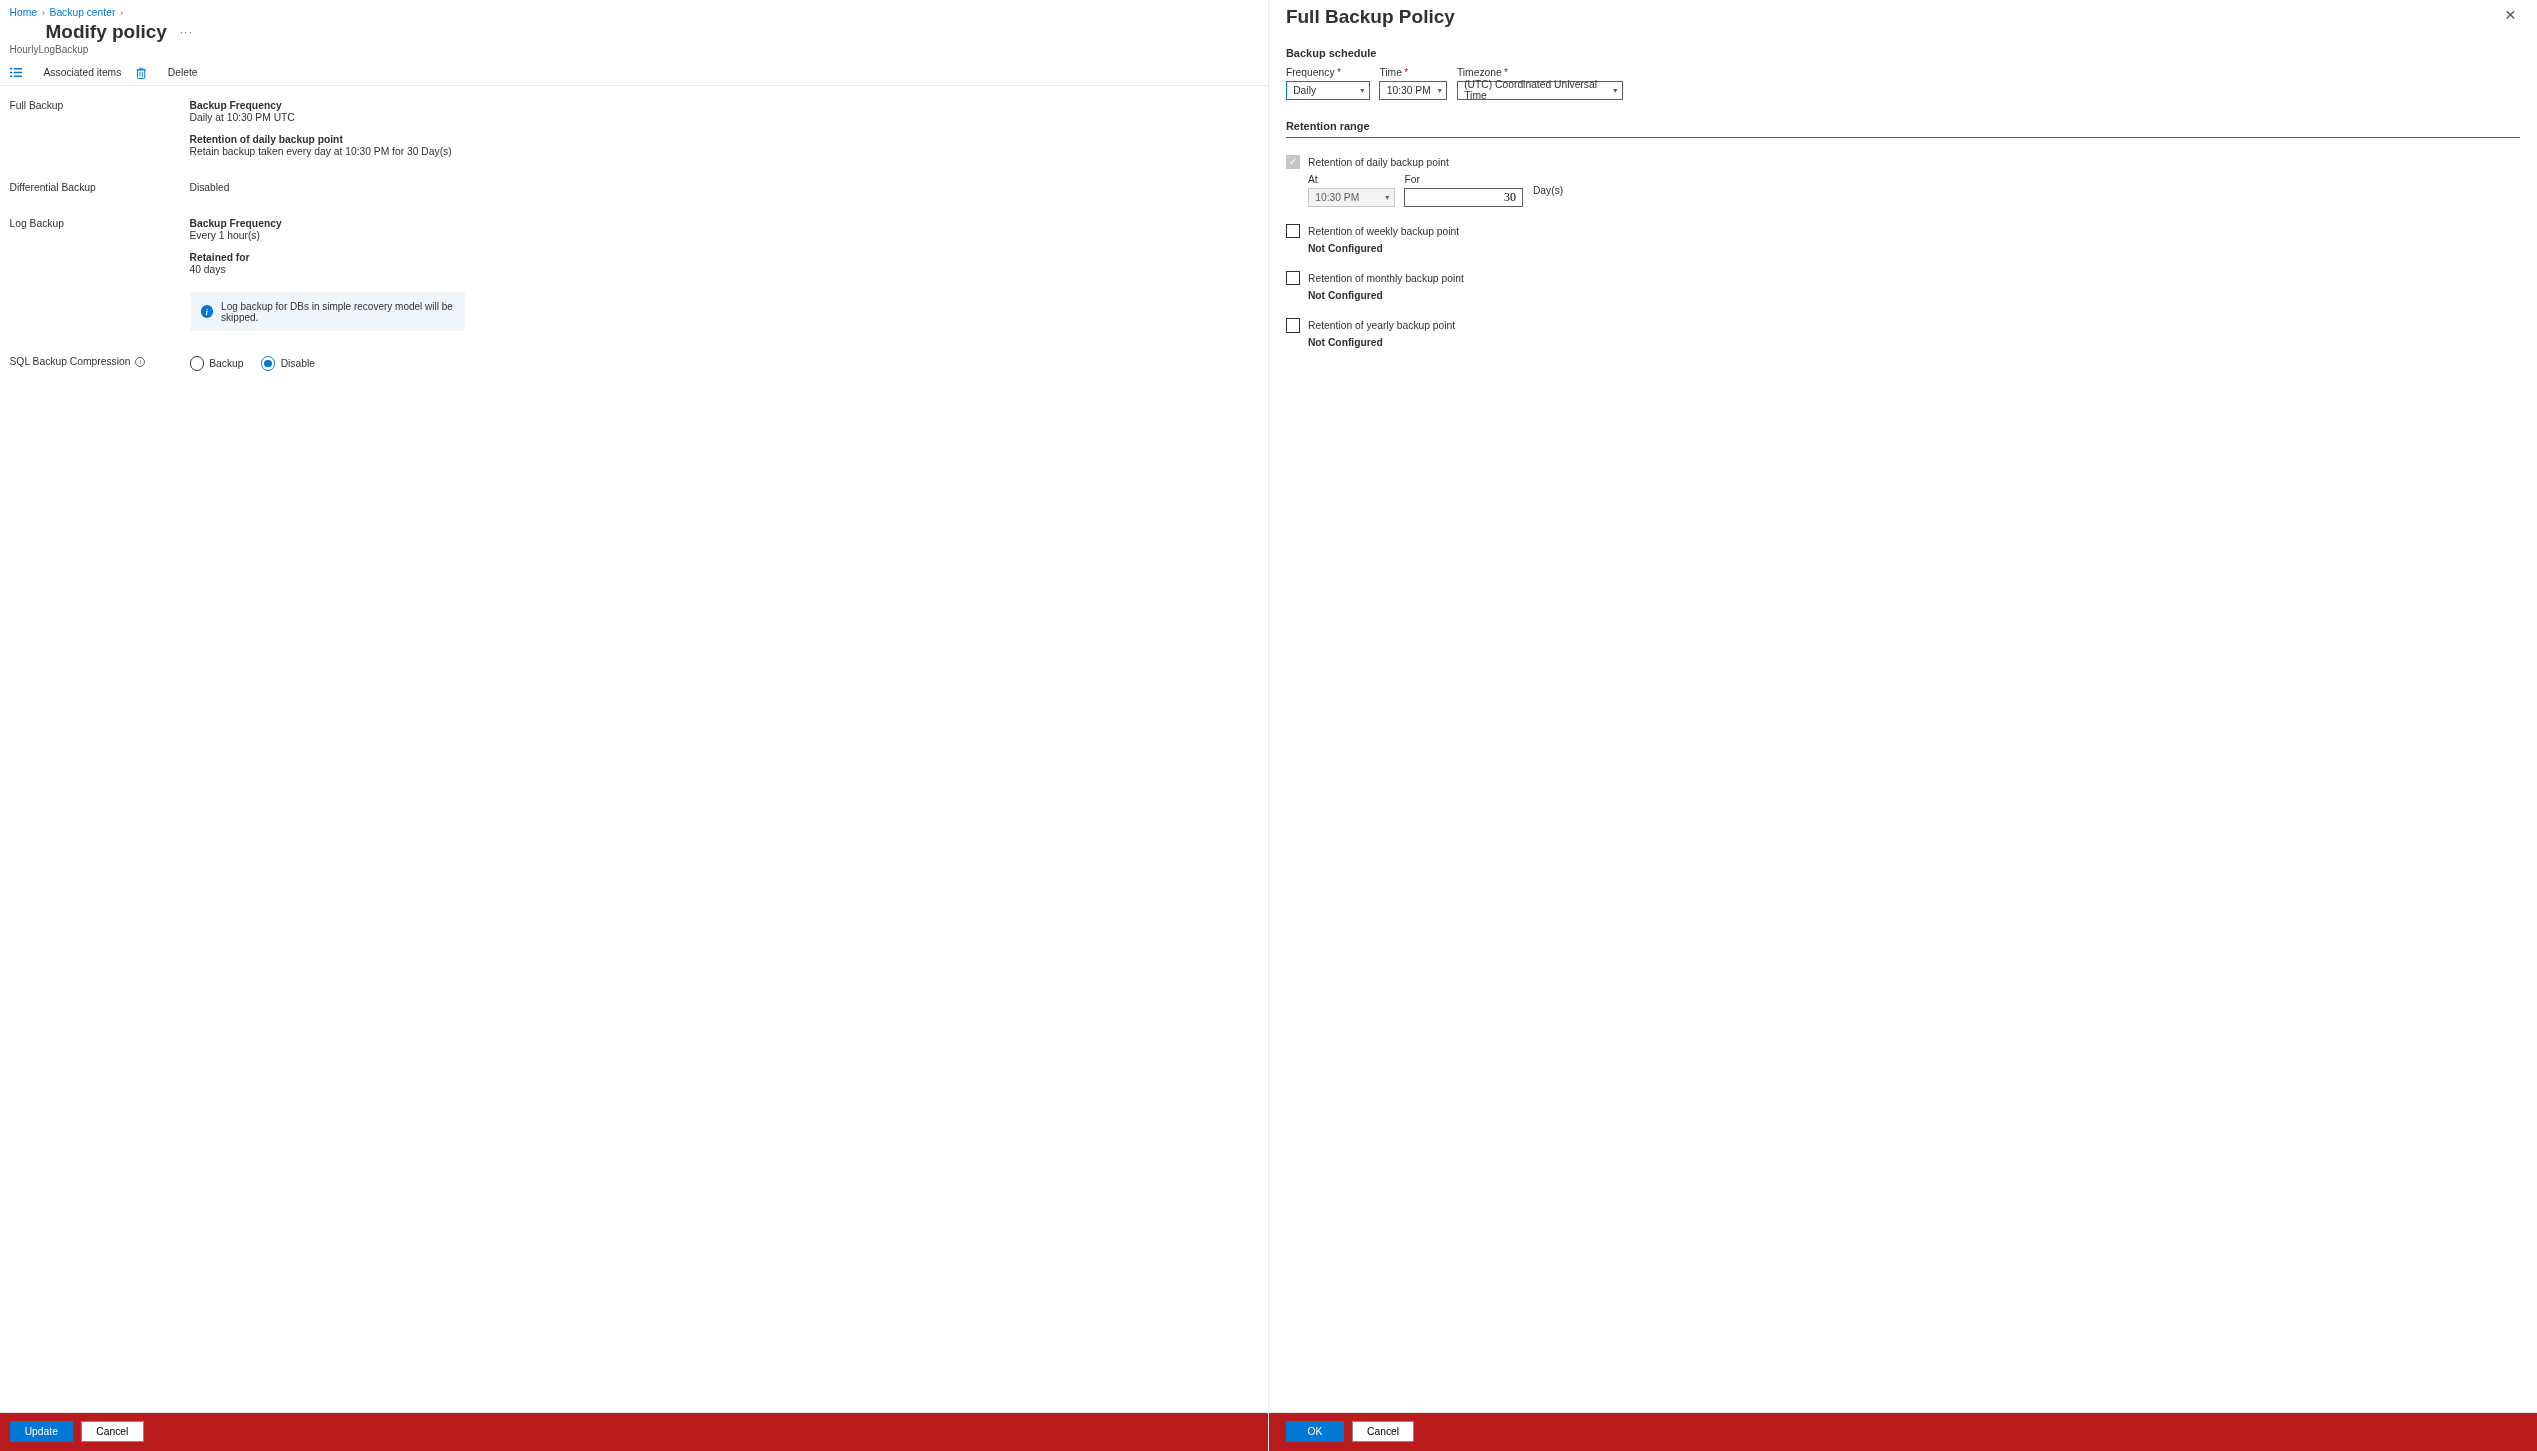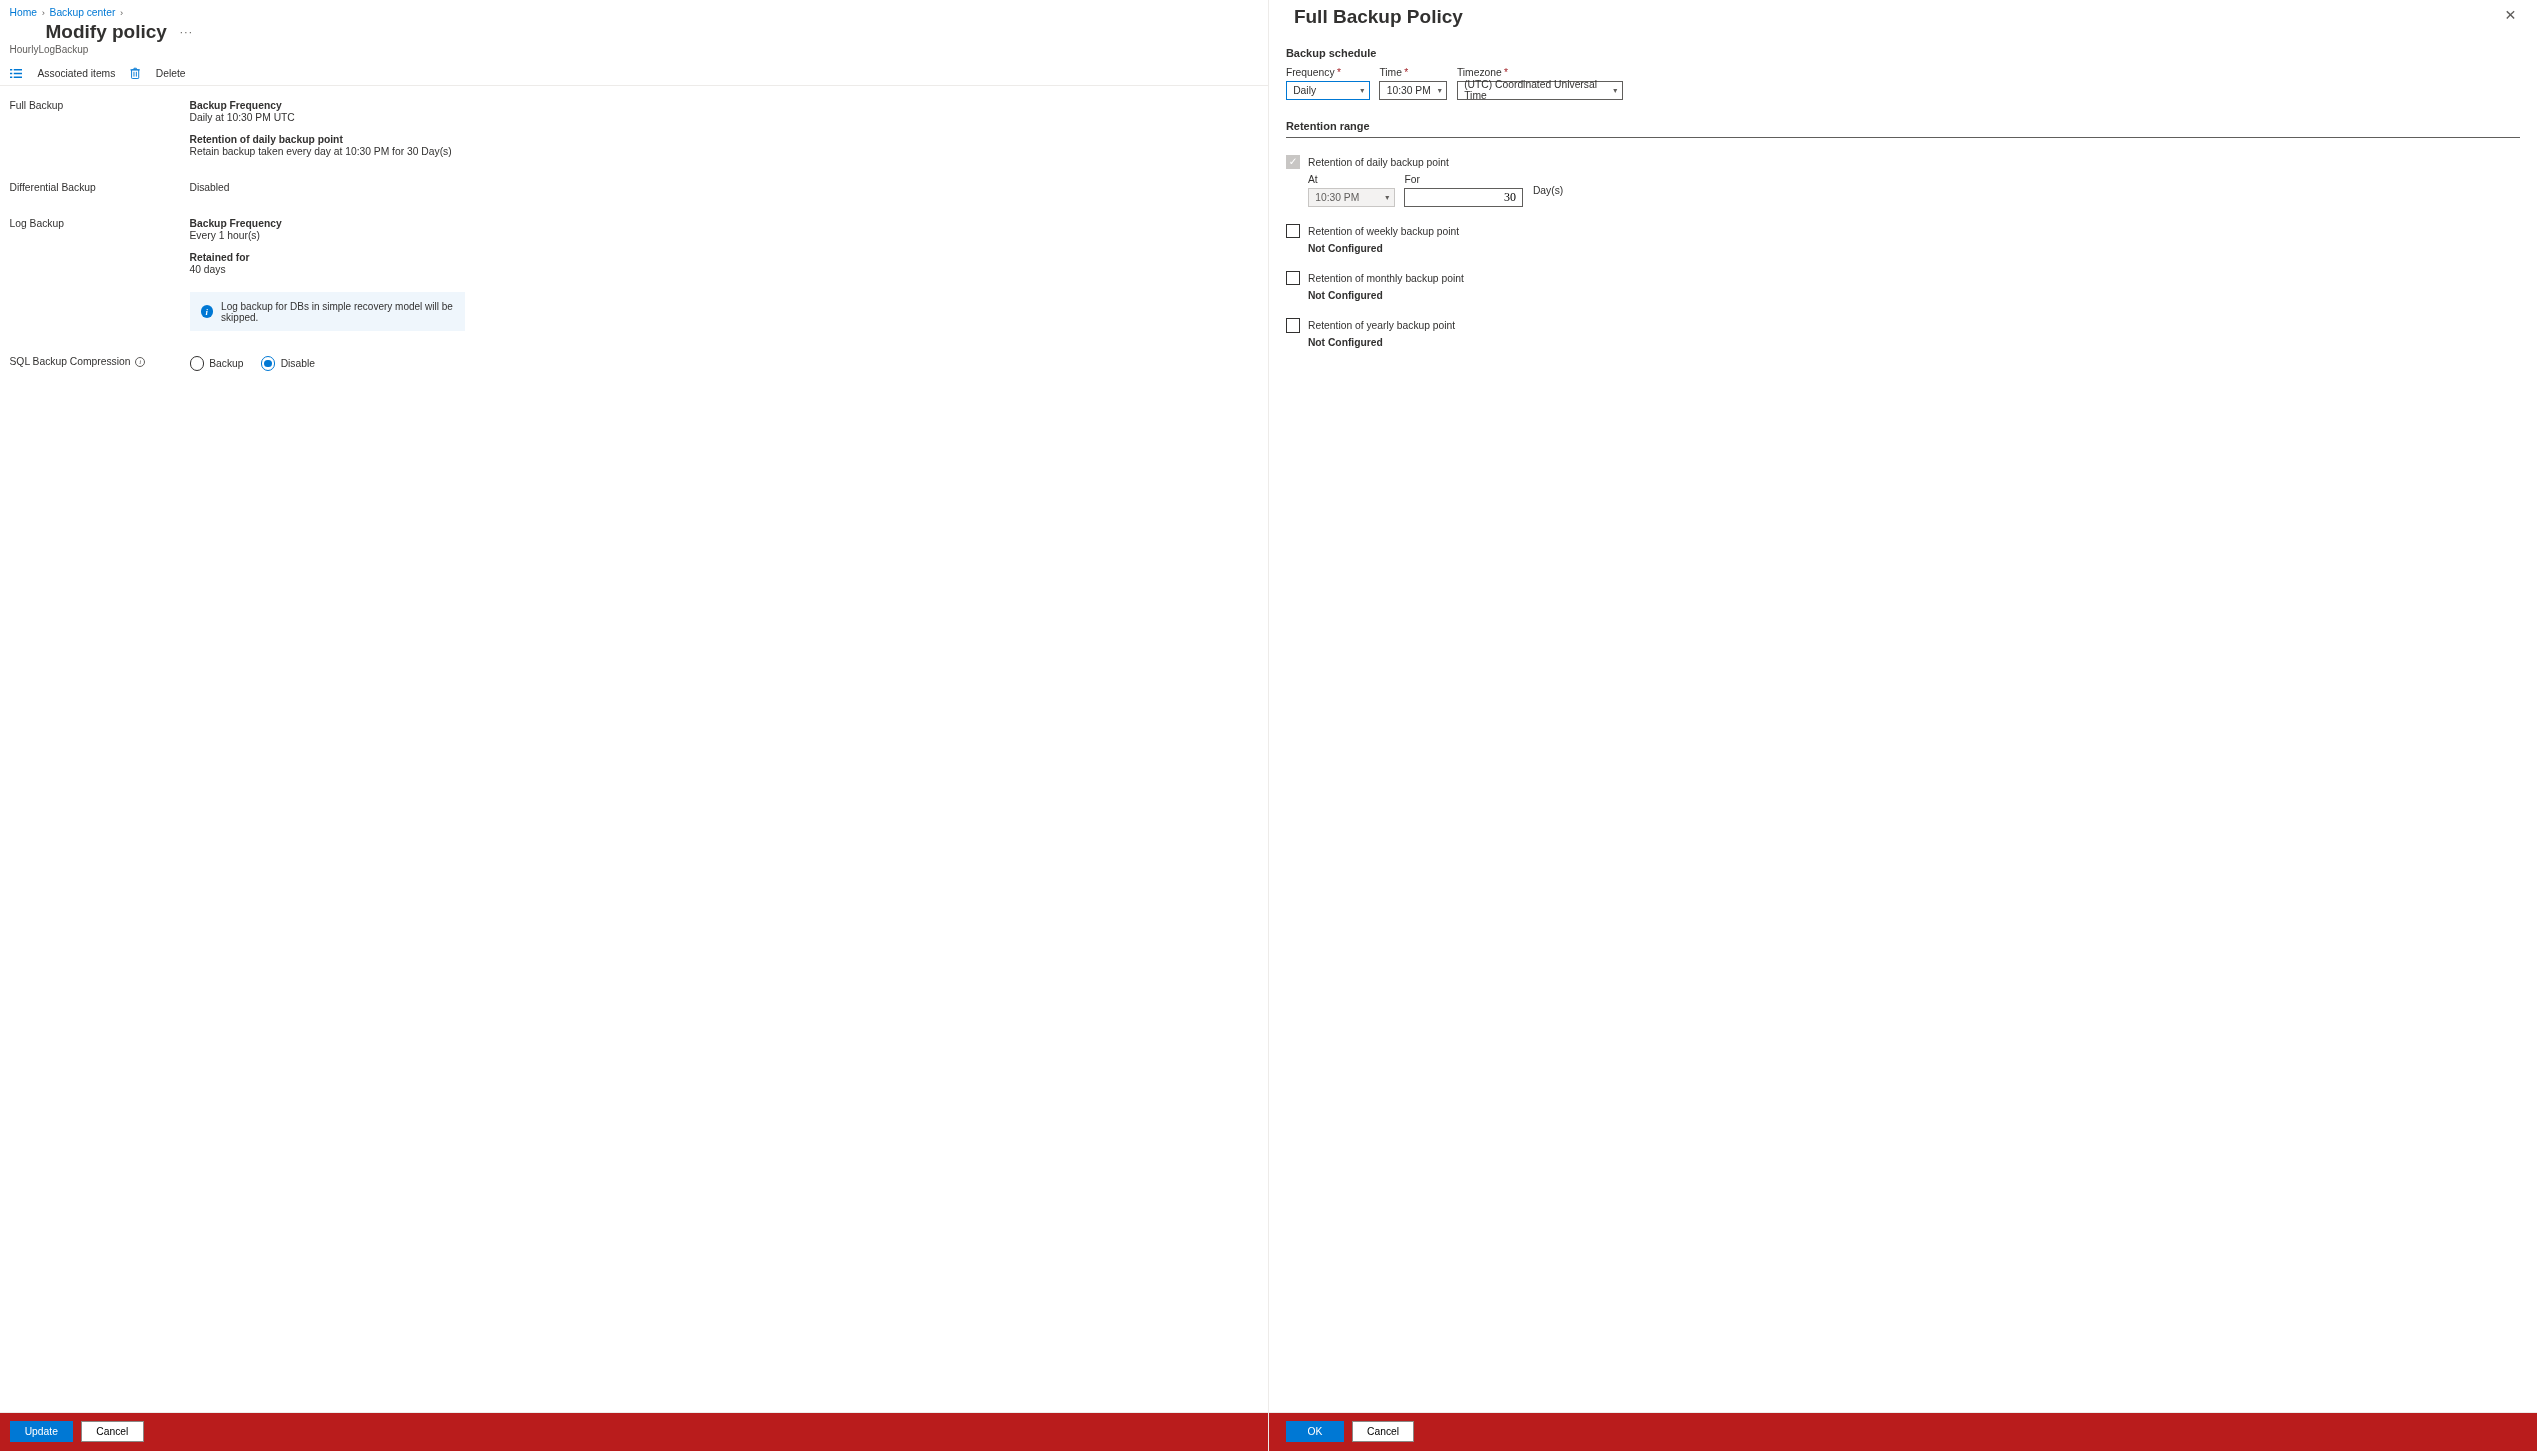--- a/index.html
+++ b/index.html
@@ -72,22 +72,22 @@
 
   
   .command-bar {
     border-bottom: 0.8px solid #edebe9;
     padding: 5.5px 9.5px 6.3px 9.5px;
     display: flex;
     gap: 14.2px;
   }
   .cmd-item {
     display: flex;
-    align-items: flex-end;
-    gap: 16px;
+    align-items: center;
+    gap: 22px;
     color: #323130;
     cursor: pointer;
     font-size: 10.3px;
   }
   .cmd-icon { color: #0078d4; display: inline-flex; }
 
   
   .content {
     flex: 1;
     overflow-y: auto;
@@ -188,21 +188,20 @@
   
   .blade-header {
     display: flex;
     justify-content: space-between;
     align-items: flex-start;
     padding-bottom: 19px;
   }
   .blade-title {
     font-size: 19px;
     font-weight: 600;
-    margin-left: 8px;
   }
   .close-x {
     font-size: 14.2px;
     color: #605e5c;
     cursor: pointer;
     line-height: 1;
     padding: 1.6px 3.2px;
   }
   .right-content { flex: 1; overflow-y: auto; }
   .section-heading {

